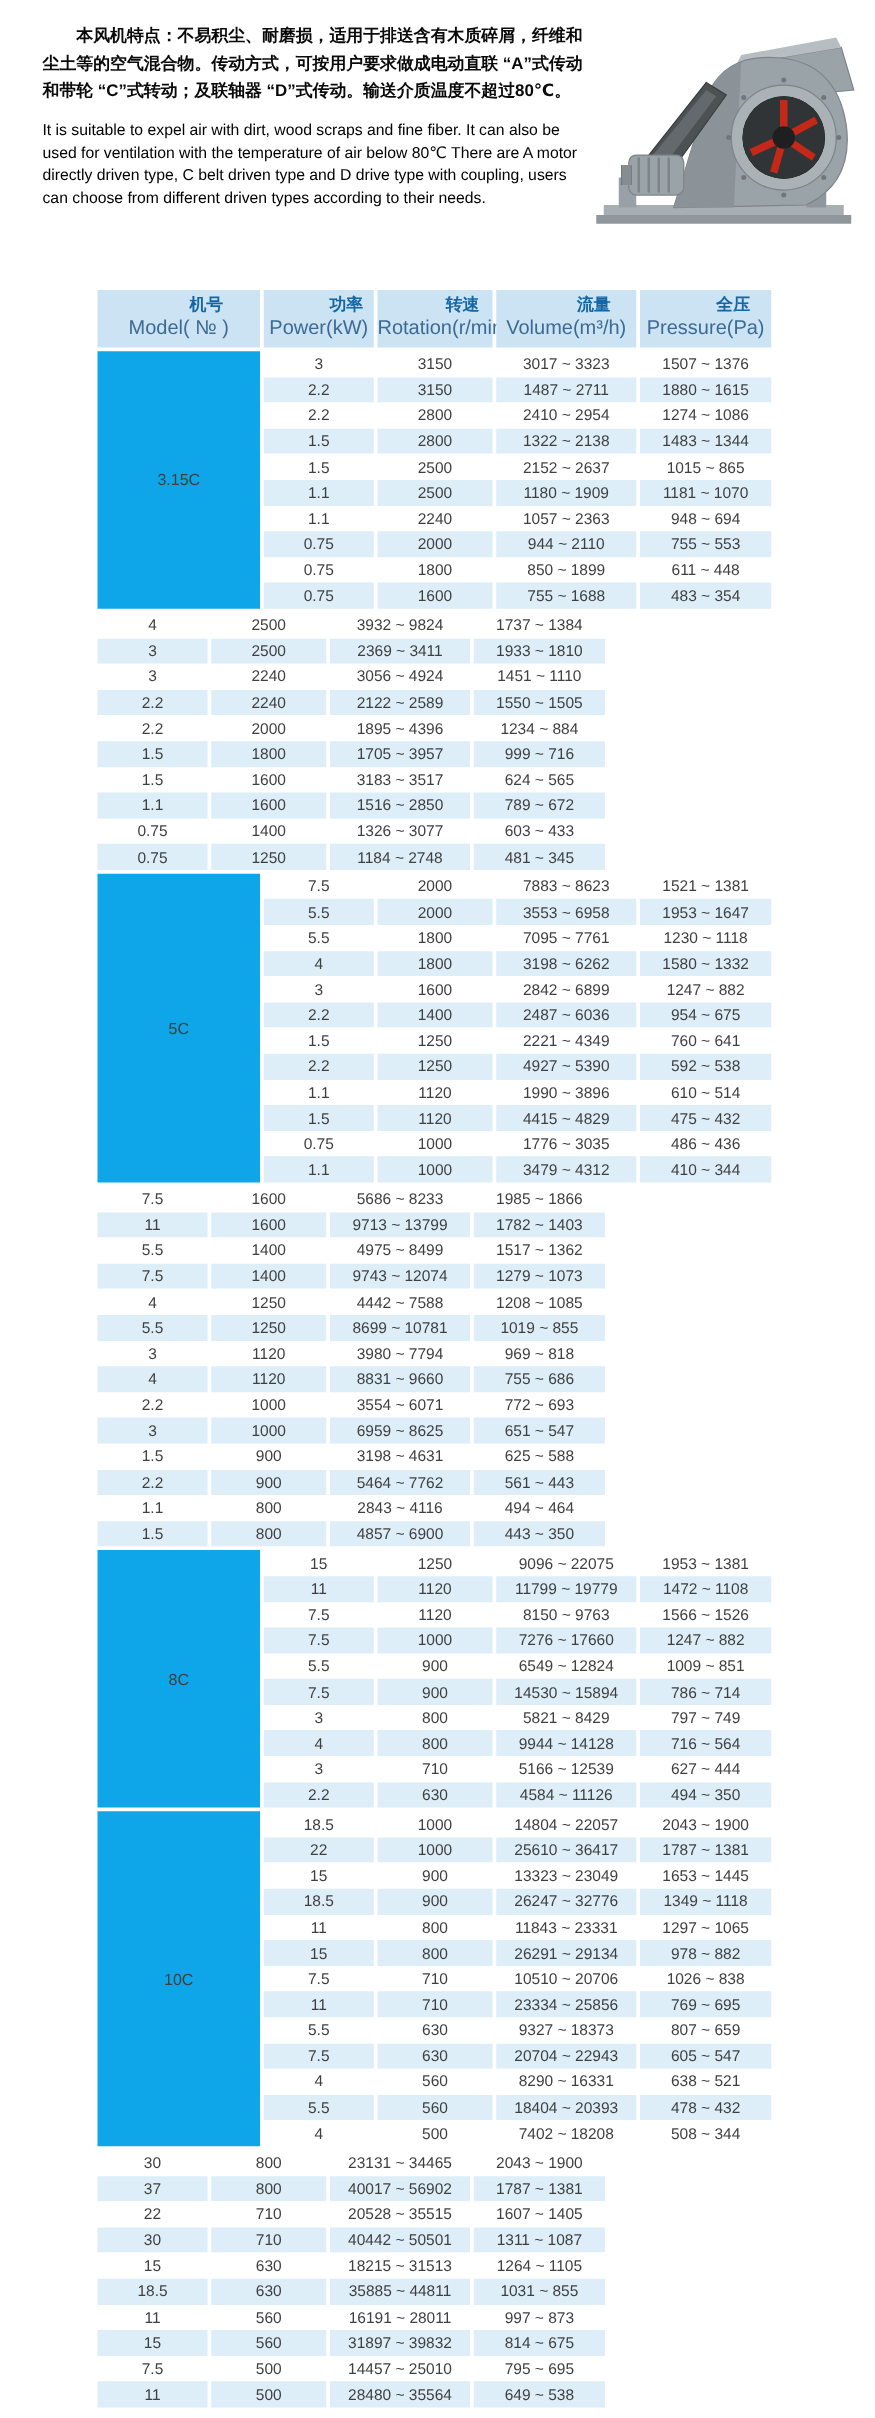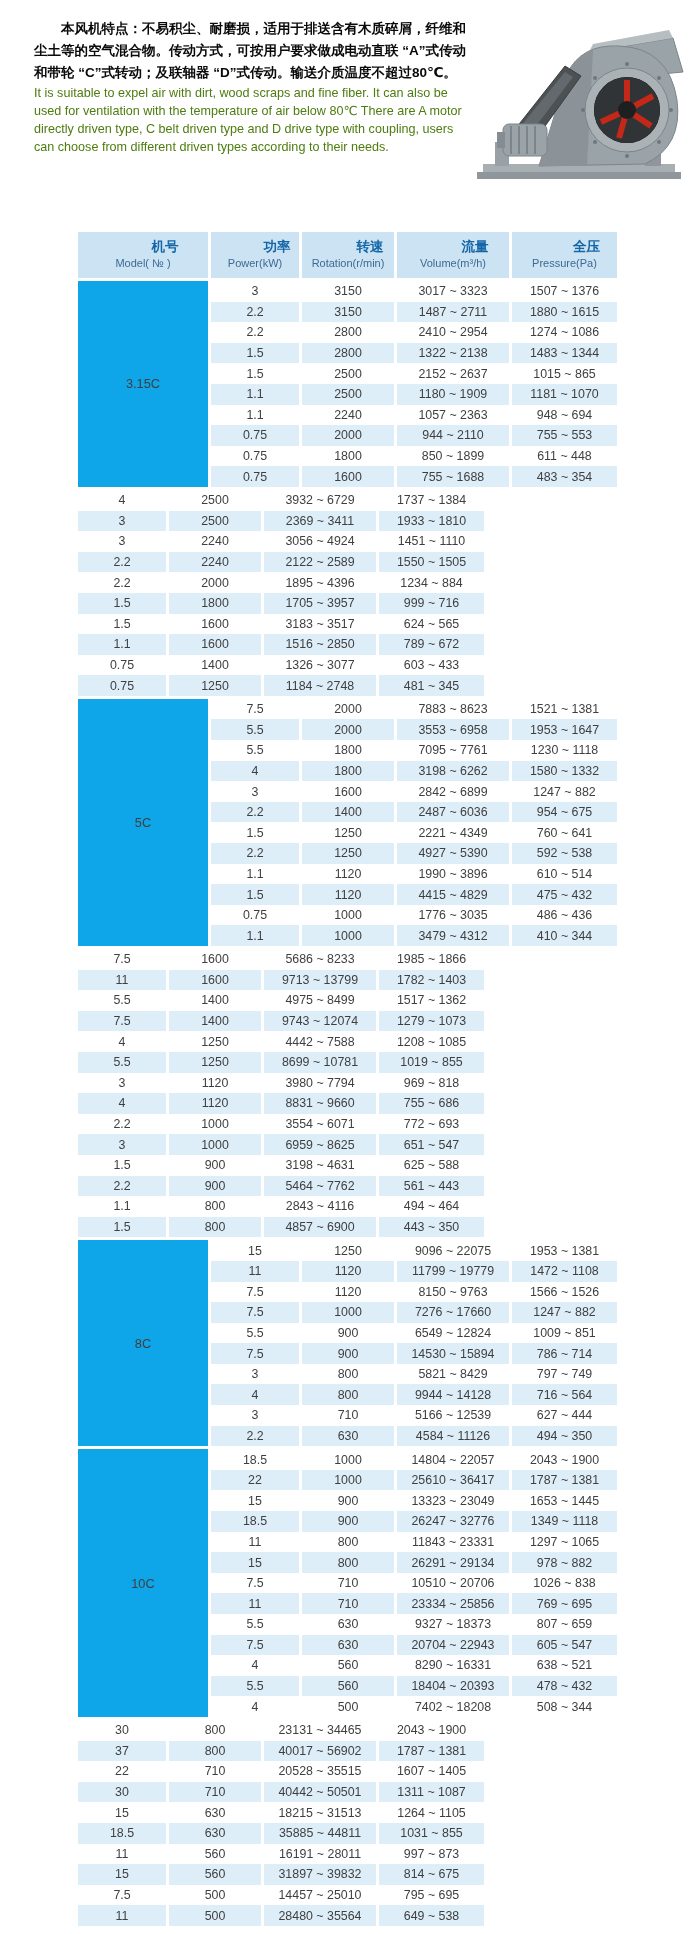--- a/index.html
+++ b/index.html
@@ -9,33 +9,33 @@
     -webkit-font-smoothing:antialiased;
   }
   
   .intro{display:flex;padding:10px 20px 0 34px;}
   .intro-text{width:435px;flex:0 0 435px;}
   .cn-para{
     font-size:13.5px;font-weight:700;color:#0a0a0a;
     line-height:1.64;text-indent:2em;margin:8px 0 0 0;
   }
   .en-para{
-    font-size:12.6px;color:#4d7c0f;line-height:1.43;
-    margin:0 0 0 0;
+    font-size:12.6px;color:#000000;line-height:1.43;
+    margin:11px 0 0 0;
   }
   .fan-wrap{flex:1;display:flex;justify-content:flex-end;align-items:flex-start;padding-top:4px;}
   
   .spec-table{width:542px;margin:46px 0 0 78px;}
   .hdr{display:flex;gap:3px;margin-bottom:3px;}
   .hdr-cell{
     background:#cbe3f3;color:#1566a7;text-align:center;
     height:46px;display:flex;flex-direction:column;justify-content:center;
   }
   .hdr-cn{font-size:13.5px;font-weight:700;line-height:1.25;padding-left:44px;}
-  .hdr-en{font-size:11px;font-weight:400;color:#3d6queue991;color:#3d6a94;line-height:1.3;}
+  .hdr-en{font-size:16px;font-weight:400;color:#3d6queue991;color:#3d6a94;line-height:1.3;}
   .c-model{width:130px;flex:0 0 130px;}
   .c-power{width:88px;flex:0 0 88px;}
   .c-rotation{width:92px;flex:0 0 92px;}
   .c-volume{width:112px;flex:0 0 112px;}
   .c-pressure{width:105px;flex:0 0 105px;}
   .group{display:flex;gap:3px;margin-bottom:3px;}
   .model-cell{
     background:#0ea5e9;color:#3f3f3f;font-size:12.8px;
     display:flex;align-items:center;justify-content:center;
   }
@@ -195,21 +195,21 @@
             <div class="cell c-volume">755 ~ 1688</div>
             <div class="cell c-pressure">483 ~ 354</div>
           </div>
         </div>
       </div>
       <div class="group">
         <div class="rows">
           <div class="row">
             <div class="cell c-power">4</div>
             <div class="cell c-rotation">2500</div>
-            <div class="cell c-volume">3932 ~ 6729</div>
+            <div class="cell c-volume">3932 ~ 9824</div>
             <div class="cell c-pressure">1737 ~ 1384</div>
           </div>
           <div class="row alt">
             <div class="cell c-power">3</div>
             <div class="cell c-rotation">2500</div>
             <div class="cell c-volume">2369 ~ 3411</div>
             <div class="cell c-pressure">1933 ~ 1810</div>
           </div>
           <div class="row">
             <div class="cell c-power">3</div>

